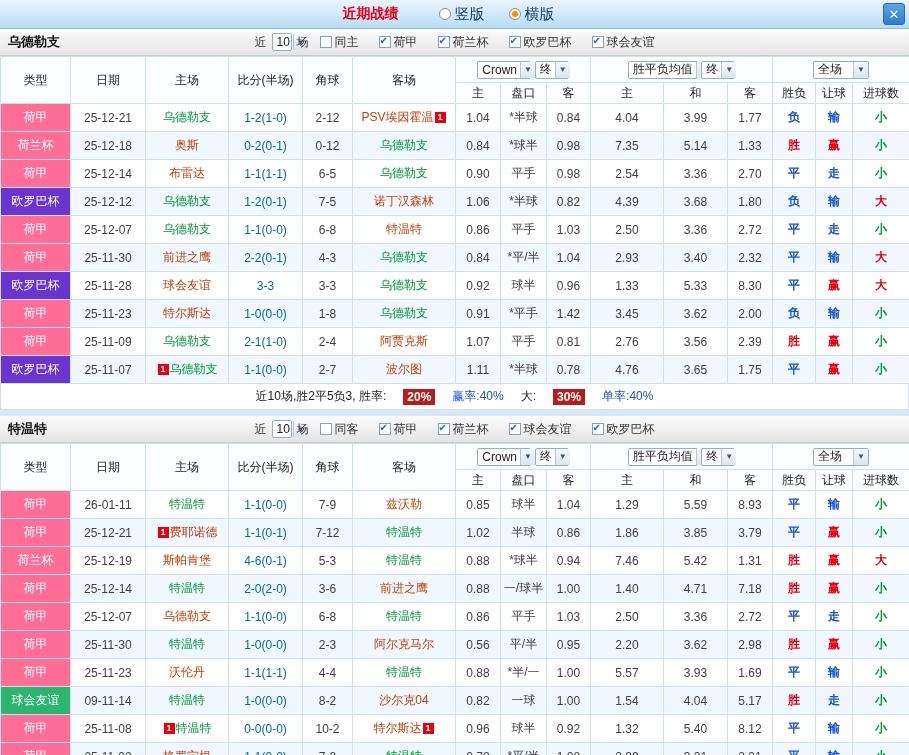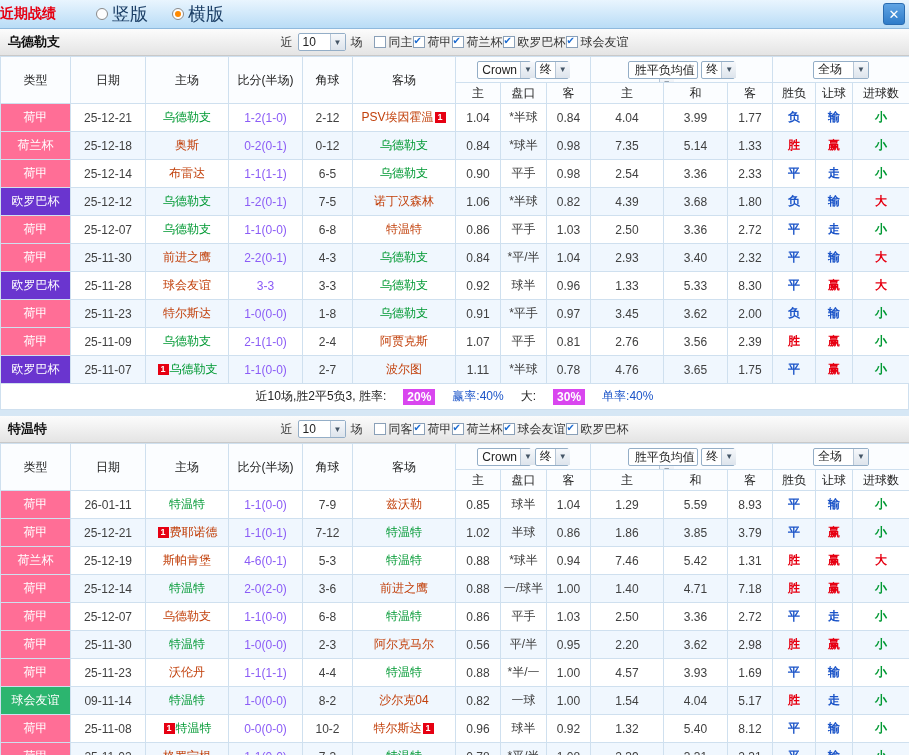--- a/index.html
+++ b/index.html
@@ -2,77 +2,77 @@
 <html><head>
 <meta charset="utf-8">
 <style>
   html,body{margin:0;padding:0;}
   body{width:909px;height:755px;overflow:hidden;background:#fff;
        font-family:"Liberation Sans","DejaVu Sans",sans-serif;font-size:12px;}
   .app{width:909px;height:755px;position:relative;}
 
   
   .titlebar{position:relative;height:28px;background:linear-gradient(#e9f5fe,#b9dcf6);
-            border-bottom:1px solid #8fb9dd;display:flex;align-items:center;justify-content:flex-start;}
+            border-bottom:1px solid #8fb9dd;display:flex;align-items:center;justify-content:center;}
   .title{color:#e60012;font-weight:bold;font-size:14px;margin-right:28px;}
-  .radio{display:flex;align-items:center;margin:0 12px;color:#1c3f66;font-size:18px;cursor:pointer;}
+  .radio{display:flex;align-items:center;margin:0 12px;color:#1c3f66;font-size:15px;cursor:pointer;}
   .rdot{width:12px;height:12px;border-radius:50%;border:1px solid #8a8a8a;background:#fdfdfd;
         margin-right:4px;position:relative;box-sizing:border-box;}
   .rdot.sel::after{content:"";position:absolute;left:2px;top:2px;width:6px;height:6px;border-radius:50%;background:#ff8a00;}
   .close{position:absolute;right:4px;top:3px;width:22px;height:22px;
          background:linear-gradient(#5fa4e4,#2f7cc9);color:#fff;font-size:13px;font-weight:bold;
          display:flex;align-items:center;justify-content:center;border-radius:3px;border:1px solid #2a6cb0;
          box-sizing:border-box;cursor:pointer;}
 
   
   .filterbar{height:26px;background:linear-gradient(#fcfcfc,#e4e4e4);border-bottom:1px solid #c9c9c9;
              display:flex;align-items:center;position:relative;}
   .team-name{font-weight:bold;font-size:13px;color:#111;padding-left:8px;white-space:nowrap;position:relative;z-index:2;}
   .filters{position:absolute;left:0;right:0;top:0;height:100%;display:flex;align-items:center;
            justify-content:center;gap:5px;font-size:12px;color:#333;}
-  .cb-zone{display:flex;align-items:center;gap:0;margin-left:6px;}
+  .cb-zone{display:flex;align-items:center;gap:20px;margin-left:6px;}
   .cb-item{display:inline-flex;align-items:center;cursor:pointer;}
   .cb{width:12px;height:12px;border:1px solid #8aa0b8;background:#fff;display:inline-block;
       position:relative;margin-right:3px;box-sizing:border-box;}
   .cb.checked::after{content:"✔";color:#1a6ad1;font-size:10px;font-weight:bold;position:absolute;left:0;top:-2px;}
 
   
   .select{display:inline-flex;align-items:center;justify-content:space-between;background:#fff;
           border:1px solid #94aec7;height:18px;padding:0 0 0 4px;font-size:12px;color:#222;
           border-radius:2px;box-sizing:border-box;vertical-align:middle;cursor:pointer;white-space:nowrap;}
   .select .arr{font-size:8px;color:#456;background:linear-gradient(#f6f8fb,#dde4ec);
                border-left:1px solid #b7c6d6;height:100%;display:flex;align-items:center;padding:0 3px;margin-left:3px;}
-  .w40{width:48px;} .w54{width:54px;} .w34{width:34px;} .w86{width:70px;flex-direction:column;} .w56{width:56px;}
+  .w40{width:20px;} .w54{width:54px;} .w34{width:34px;} .w86{width:70px;} .w56{width:56px;}
 
   
   table{border-collapse:collapse;table-layout:fixed;width:909px;font-size:12px;}
   th,td{border:1px solid #cfe0ef;text-align:center;padding:0;overflow:hidden;white-space:nowrap;}
   thead th{background:#fbfdff;font-weight:normal;color:#222;}
   tr.h1 th{height:25px;}
   tr.h2 th{height:20px;}
   tbody td{height:27px;color:#404040;}
   tbody tr.even{background:#f0f7fe;}
   td.type{color:#fff;}
   .lg-pink{background:#ff6e96;}
   .lg-purple{background:#6a35cf;}
   .lg-green{background:#2cb56f;}
-  td.score{color:#8b5cf6;}
+  td.score{color:#0369a1;}
   .team{color:#c2410c;cursor:pointer;}
   .team.focus{color:#009933;}
   .badge{display:inline-block;min-width:11px;height:11px;line-height:11px;background:#e60012;color:#fff;
          font-size:9px;font-weight:bold;margin:0 1px;vertical-align:1px;}
   td.res{font-weight:bold;}
   .res-red{color:#e60012;}
   .res-blue{color:#1b54c8;}
   .res-green{color:#009933;}
 
   
   .summary{height:25px;border:1px solid #cfe0ef;border-top:none;display:flex;align-items:center;
            justify-content:center;font-size:12px;color:#222;gap:17px;background:#fff;}
-  .chip{background:#d946ef;color:#fff;padding:1px 4px;font-weight:bold;}
+  .chip{background:#b91c1c;color:#fff;padding:1px 4px;font-weight:bold;}
   .blue-text{color:#1b54c8;}
   .spacer{height:6px;background:#d6e7f5;}
 </style>
 </head>
 <body>
 
 <div class="app">
 
   <div class="titlebar">
     <span class="title">近期战绩</span>
@@ -228,21 +228,21 @@
               <td class="date">25-12-14</td>
               <td class="teamcell"><span class="team">布雷达</span></td>
               <td class="score">1-1(1-1)</td>
               <td class="corner">6-5</td>
               <td class="teamcell"><span class="team focus">乌德勒支</span></td>
               <td class="num">0.90</td>
               <td class="num">平手</td>
               <td class="num">0.98</td>
               <td class="num">2.54</td>
               <td class="num">3.36</td>
-              <td class="num">2.33</td>
+              <td class="num">2.70</td>
               <td class="res res-blue">平</td>
               <td class="res res-blue">走</td>
               <td class="res res-green">小</td>
             </tr>
             <tr class="even">
               <td class="type lg-purple">欧罗巴杯</td>
               <td class="date">25-12-12</td>
               <td class="teamcell"><span class="team focus">乌德勒支</span></td>
               <td class="score">1-2(0-1)</td>
               <td class="corner">7-5</td>
@@ -310,21 +310,21 @@
             </tr>
             <tr class="even">
               <td class="type lg-pink">荷甲</td>
               <td class="date">25-11-23</td>
               <td class="teamcell"><span class="team">特尔斯达</span></td>
               <td class="score">1-0(0-0)</td>
               <td class="corner">1-8</td>
               <td class="teamcell"><span class="team focus">乌德勒支</span></td>
               <td class="num">0.91</td>
               <td class="num">*平手</td>
-              <td class="num">0.97</td>
+              <td class="num">1.42</td>
               <td class="num">3.45</td>
               <td class="num">3.62</td>
               <td class="num">2.00</td>
               <td class="res res-blue">负</td>
               <td class="res res-blue">输</td>
               <td class="res res-green">小</td>
             </tr>
             <tr>
               <td class="type lg-pink">荷甲</td>
               <td class="date">25-11-09</td>
@@ -577,21 +577,21 @@
             <tr>
               <td class="type lg-pink">荷甲</td>
               <td class="date">25-11-23</td>
               <td class="teamcell"><span class="team">沃伦丹</span></td>
               <td class="score">1-1(1-1)</td>
               <td class="corner">4-4</td>
               <td class="teamcell"><span class="team focus">特温特</span></td>
               <td class="num">0.88</td>
               <td class="num">*半/一</td>
               <td class="num">1.00</td>
-              <td class="num">4.57</td>
+              <td class="num">5.57</td>
               <td class="num">3.93</td>
               <td class="num">1.69</td>
               <td class="res res-blue">平</td>
               <td class="res res-blue">输</td>
               <td class="res res-green">小</td>
             </tr>
             <tr class="even">
               <td class="type lg-green">球会友谊</td>
               <td class="date">09-11-14</td>
               <td class="teamcell"><span class="team focus">特温特</span></td>

